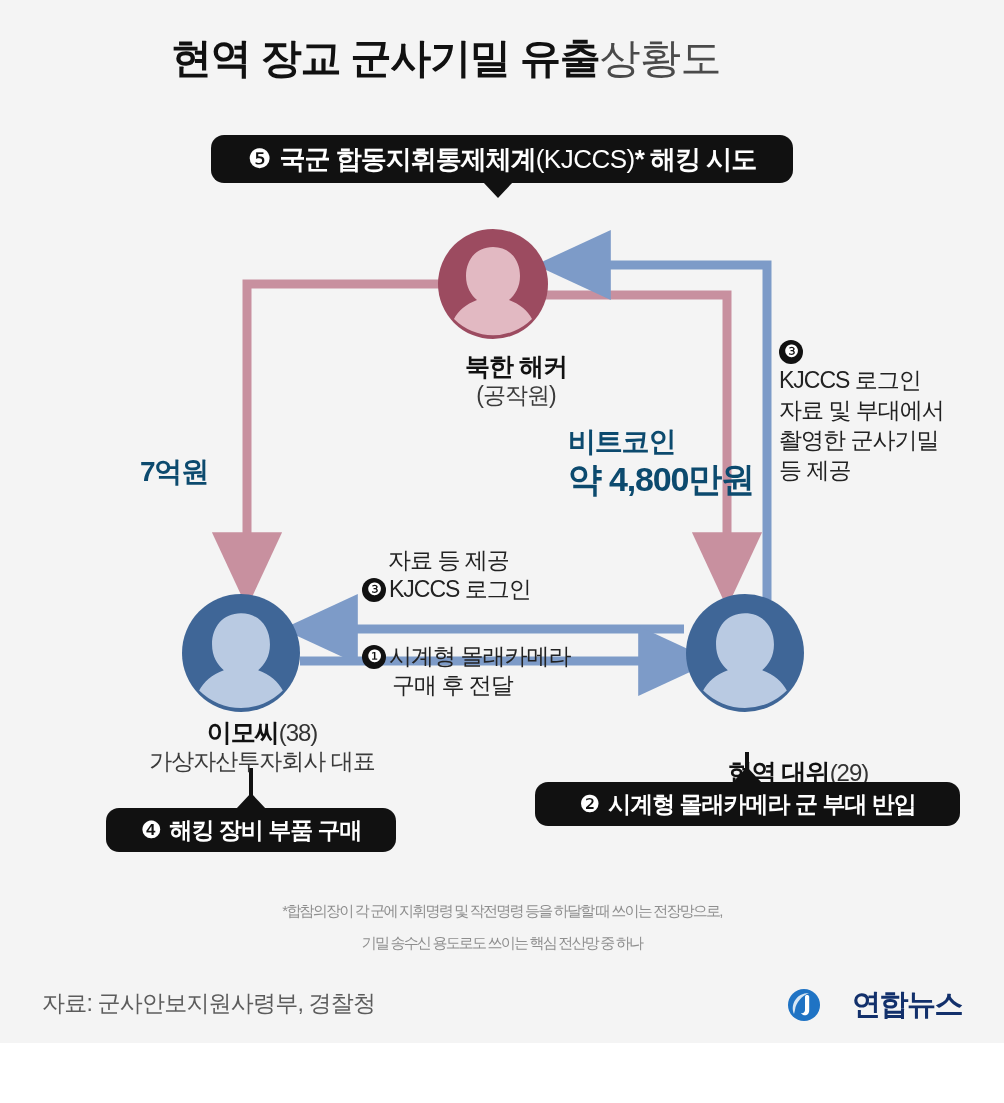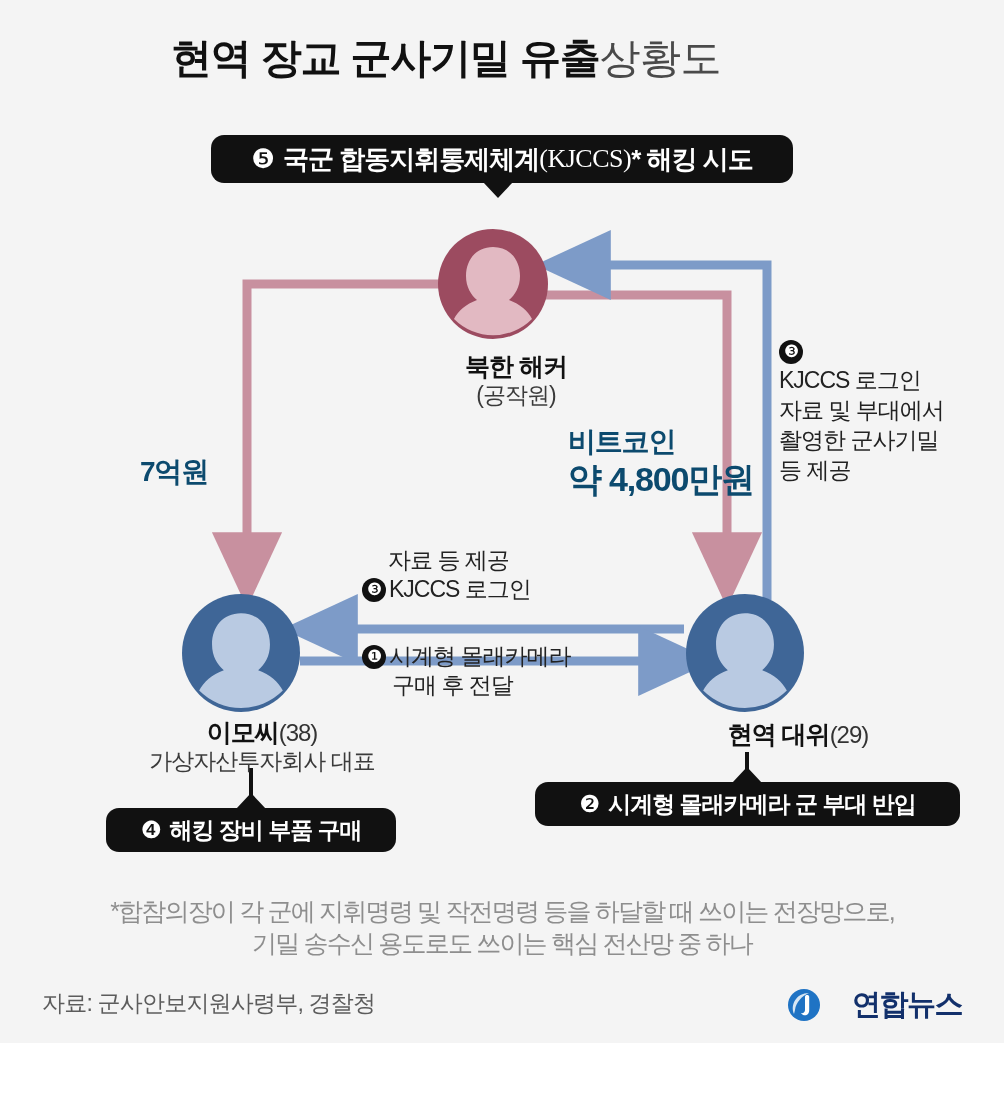--- a/index.html
+++ b/index.html
@@ -56,21 +56,21 @@
     letter-spacing: -1px;
     white-space: nowrap;
     box-sizing: border-box;
   }
   .pill .num {
     font-weight: normal;
     margin-right: 8px;
     font-size: 1.02em;
     letter-spacing: 0;
   }
-  .pill .sub { font-weight: normal; letter-spacing: -0.5px; font-family: Liberation Serif, serif; }
+  .pill .sub { font-weight: normal; letter-spacing: -0.5px; }
   .pill-tip-down, .pill-tip-up {
     position: absolute;
     width: 0; height: 0;
     border-left: 15px solid transparent;
     border-right: 15px solid transparent;
   }
   .pill-tip-down { border-top: 16px solid #111111; }
   .pill-tip-up { border-bottom: 16px solid #111111; }
 
   #pill5 { left: 211px; top: 135px; width: 582px; height: 48px; font-size: 26px; }
@@ -94,21 +94,21 @@
     text-align: center;
     white-space: nowrap;
     line-height: 1.18;
   }
   .node-label .l1 { font-weight: bold; font-size: 25px; letter-spacing: -1px; color:#111; }
   .node-label .l1 .age { font-weight: normal; font-size: 24px; color:#333; }
   .node-label .l2 { font-size: 23px; color: #3a3a3a; letter-spacing: -1px; }
 
   #lbl-hacker { left: 396px; top: 352px; width: 240px; }
   #lbl-lee    { left: 92px;  top: 718px; width: 340px; }
-  #lbl-cap    { left: 648px; top: 720px; width: 300px; }
+  #lbl-cap    { left: 648px; top: 758px; width: 300px; }
 
   
   #flow {
     position: absolute;
     left: 0; top: 0;
     width: 1004px; height: 1043px;
     pointer-events: none;
   }
 
   
@@ -148,21 +148,21 @@
     margin-right: 3px;
   }
   .cnum-block { display: block; margin-bottom: 2px; }
 
   
   .footnote {
     position: absolute;
     left: 0; top: 895px;
     width: 1004px;
     text-align: center;
-    font-size: 25px;
+    font-size: 15px;
     line-height: 32px;
     color: #8e8e8e;
     letter-spacing: -1.8px;
   }
   .source {
     position: absolute;
     left: 42px; top: 988px;
     font-size: 23px;
     color: #5c5c5c;
     letter-spacing: -0.8px;

